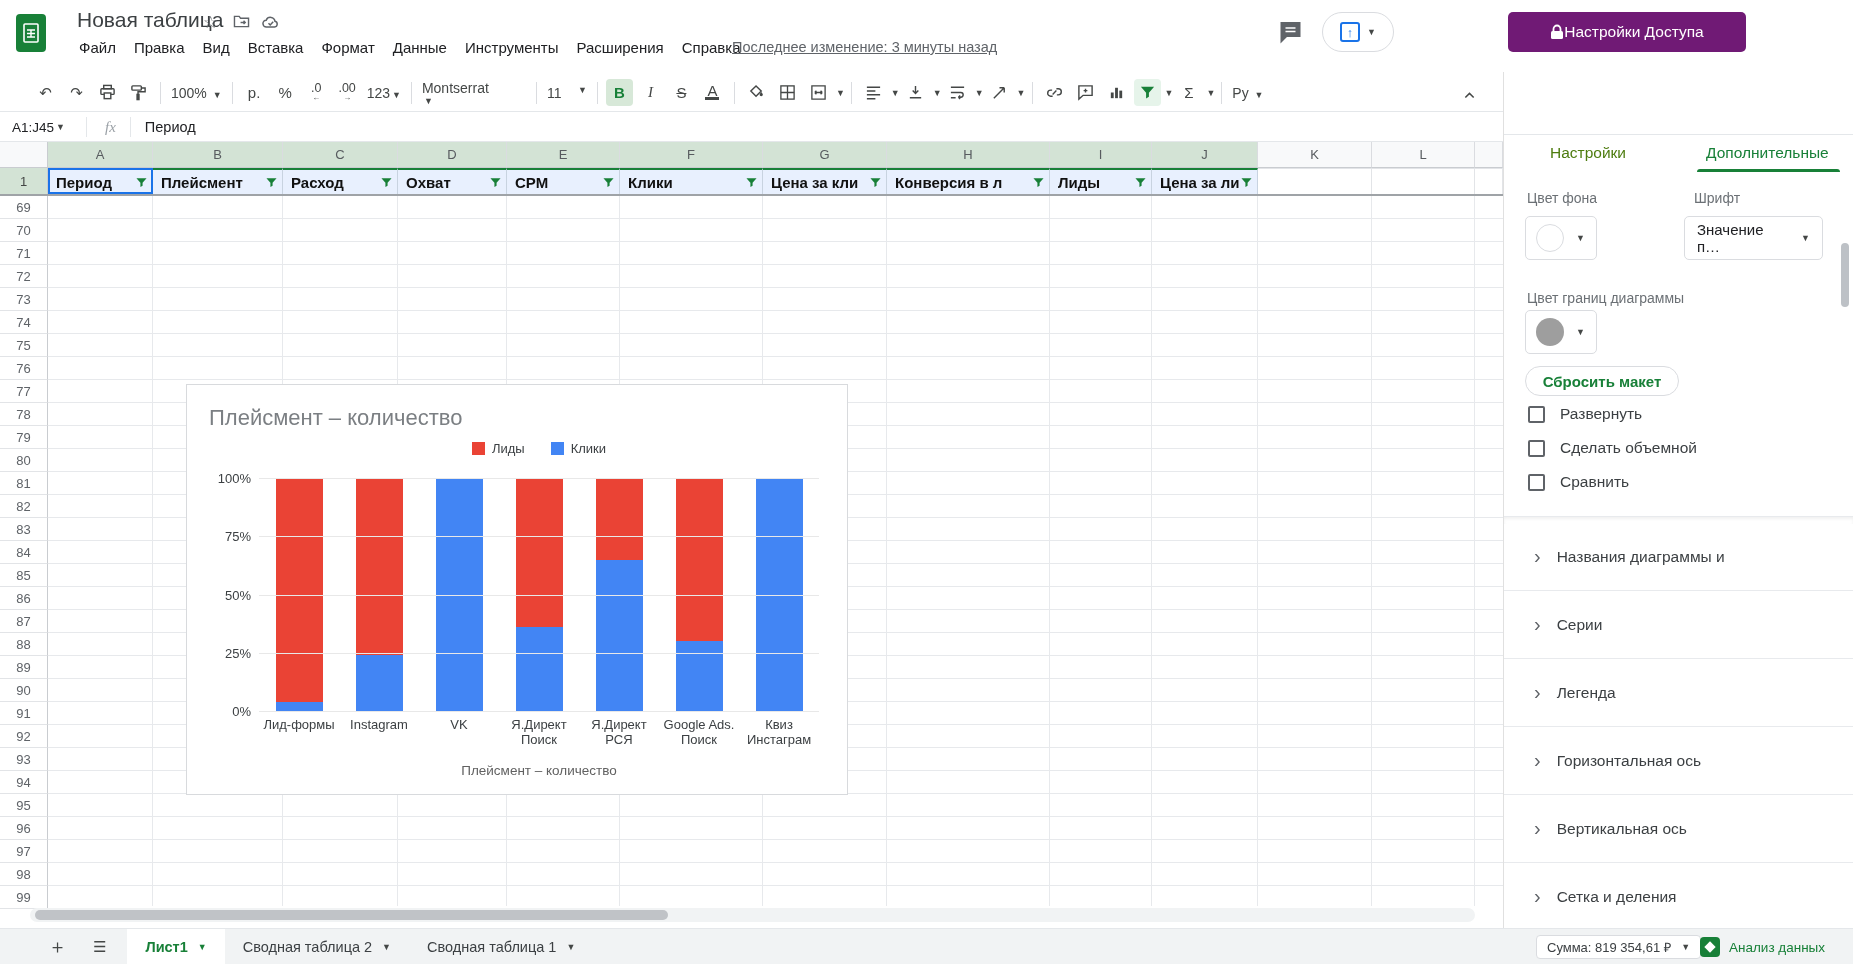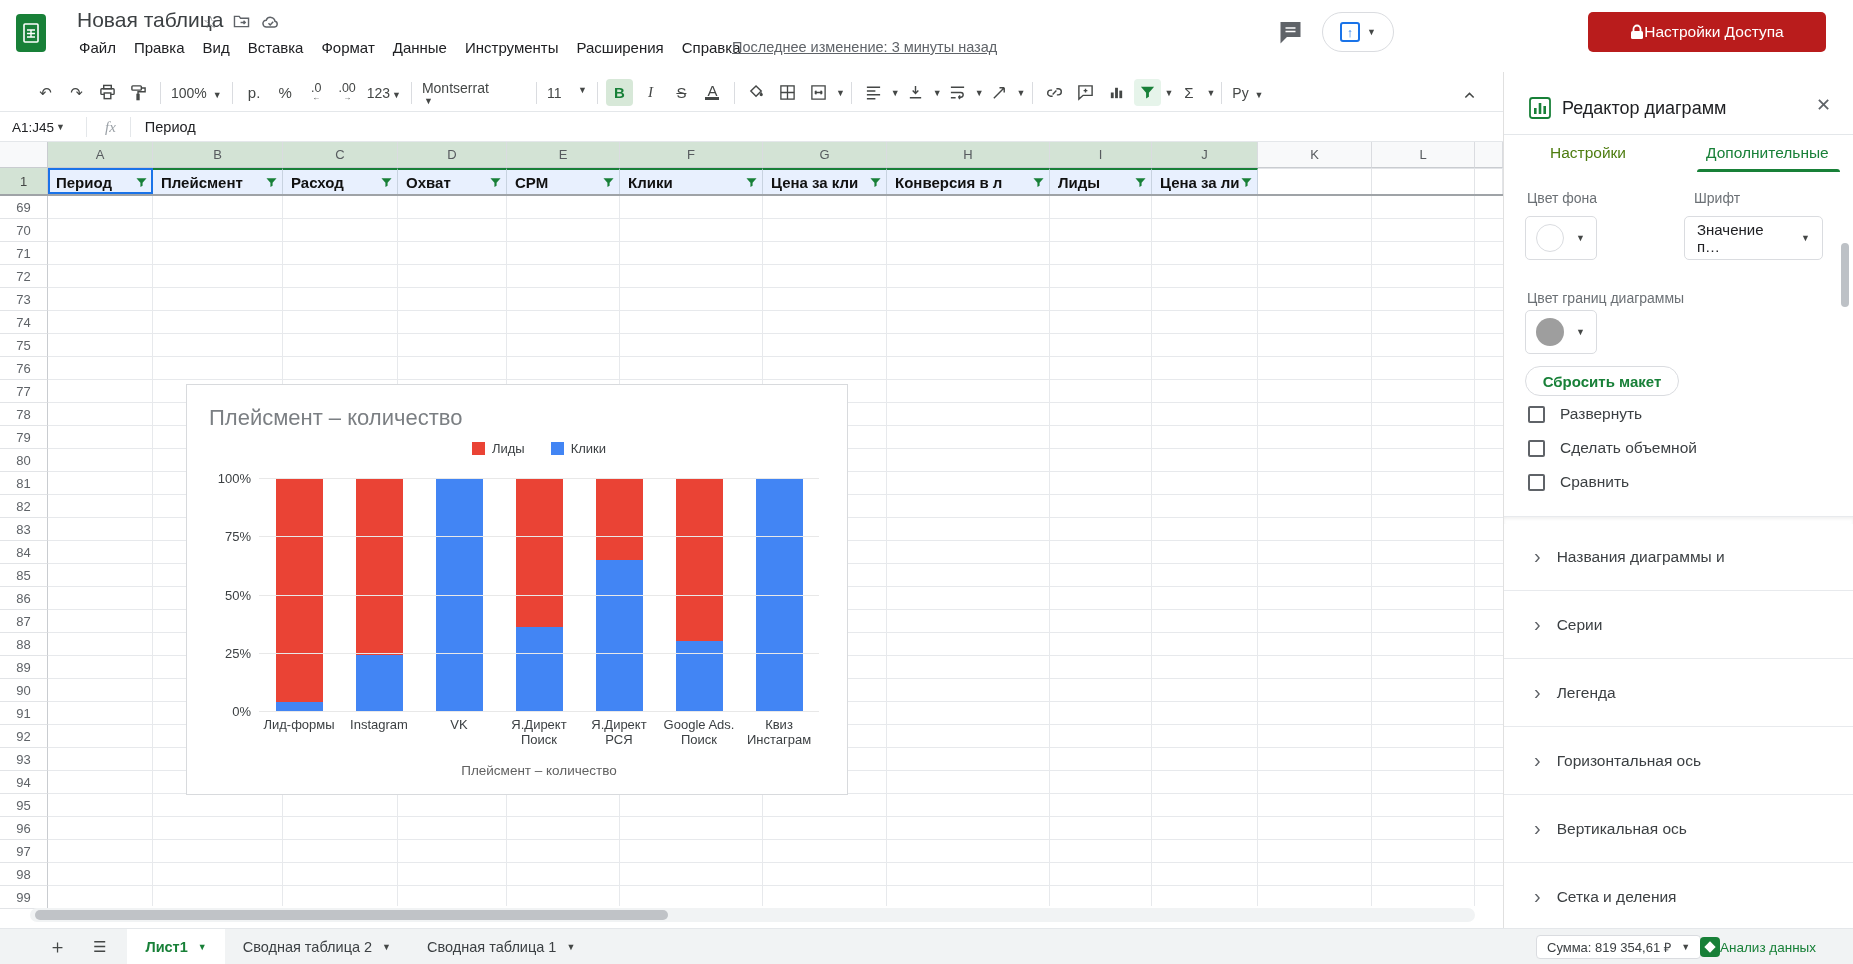--- a/index.html
+++ b/index.html
@@ -14,21 +14,21 @@
   #doc-title { position:absolute; left:77px; top:8px; font-size:21px; color:#3c4043; }
   .title-icon { position:absolute; top:12px; color:#5f6368; font-size:17px; cursor:pointer; }
   #menus { position:absolute; left:70px; top:37px; display:flex; }
   .menu-item { font-size:15px; color:#202124; padding:2px 9px; border-radius:4px; cursor:pointer; }
   #last-edit { position:absolute; left:732px; top:39px; font-size:14.5px; color:#5f6368; text-decoration:underline; cursor:pointer; }
   #comment-top { position:absolute; left:1278px; top:20px; cursor:pointer; }
   #present-pill { position:absolute; left:1322px; top:12px; width:72px; height:40px; border:1px solid #dadce0;
     border-radius:20px; display:flex; align-items:center; justify-content:center; gap:5px; cursor:pointer; background:#fff; }
   #present-sq { width:20px; height:20px; border:2px solid #1a73e8; border-radius:3px; color:#1a73e8;
     font-size:13px; display:flex; align-items:center; justify-content:center; font-weight:bold; }
-  #share-btn { position:absolute; left:1588px; top:12px; width:238px; height:40px; background:#b91c1c; color:#fff;
+  #share-btn { position:absolute; left:1508px; top:12px; width:238px; height:40px; background:#701a75; color:#fff;
     border:none; border-radius:5px; font-size:15.5px; display:flex; align-items:center; justify-content:center; cursor:pointer;
     font-family:"Liberation Sans", sans-serif; }
 
   
   #toolbar { position:absolute; left:0; top:74px; width:1503px; height:38px; display:flex; align-items:center;
     padding-left:30px; border-bottom:1px solid #e4e7ea; background:#fff; }
   .ticon { min-width:27px; height:27px; display:flex; align-items:center; justify-content:center; border-radius:4px;
     color:#444746; font-size:15px; cursor:pointer; margin:0 2px; }
   .tsep { width:1px; height:22px; background:#dadce0; margin:0 6px; }
   .caret { font-size:9px; color:#444746; margin-left:2px; }
@@ -123,21 +123,21 @@
   #bottombar { position:absolute; left:0; top:928px; width:1853px; height:36px; background:#f1f3f4; border-top:1px solid #e4e7ea;
     display:flex; align-items:center; }
   #add-sheet { margin-left:48px; font-size:19px; color:#444746; cursor:pointer; }
   #all-sheets { margin-left:26px; font-size:15px; color:#444746; cursor:pointer; letter-spacing:-1px; }
   #sheettabs { display:flex; height:100%; margin-left:22px; }
   .sheettab { display:flex; align-items:center; gap:8px; padding:0 18px; font-size:14.5px; color:#3c4043; cursor:pointer; }
   .sheettab.active { background:#fff; color:#188038; font-weight:bold; }
   .sheettab .caret { font-size:9px; }
   #sum-chip { position:absolute; left:1536px; top:6px; height:24px; padding:0 10px; background:#fff; border:1px solid #dadce0;
     border-radius:4px; font-size:13px; color:#3c4043; display:flex; align-items:center; gap:8px; cursor:pointer; }
-  #explore { position:absolute; left:1700px; top:4px; height:28px; display:flex; align-items:center; cursor:pointer; }
+  #explore { position:absolute; left:1700px; top:4px; height:28px; display:flex; align-items:center; gap:9px; cursor:pointer; }
   #explore-icon { width:20px; height:20px; background:#188038; border-radius:4px; display:flex; align-items:center; justify-content:center; }
   #explore-icon .diamond { width:8px; height:8px; background:#fff; transform:rotate(45deg); }
   #explore-label { font-size:13.5px; color:#188038; }
 </style>
 </head>
 <body>
 
 <div id="topbar">
   <div id="logo">
     <svg width="18" height="22" viewBox="0 0 18 22">
@@ -598,32 +598,20 @@
     <div id="xtitle">Плейсмент – количество</div>
   <div class="ytick" style="left: 8px; top: 86px;">100%</div>
       <div class="ytick" style="left: 8px; top: 144px;">75%</div>
       <div class="ytick" style="left: 8px; top: 203px;">50%</div>
       <div class="ytick" style="left: 8px; top: 261px;">25%</div>
       <div class="ytick" style="left: 8px; top: 319px;">0%</div>
     </div>
 </div>
 
 <div id="panel">
-  <div id="panel-head">
-    <span style="margin-left:24px;">
-      <svg width="24" height="24" viewBox="0 0 24 24" fill="none" stroke="#188038" stroke-width="1.8">
-          <rect x="2" y="2" width="20" height="20" rx="2.5"></rect>
-          <rect x="6" y="12" width="2.6" height="6" fill="#188038" stroke="none"></rect>
-          <rect x="10.7" y="7" width="2.6" height="11" fill="#188038" stroke="none"></rect>
-          <rect x="15.4" y="10" width="2.6" height="8" fill="#188038" stroke="none"></rect>
-        </svg>
-    </span>
-    <span id="panel-title">Редактор диаграмм</span>
-    <span id="panel-close">✕</span>
-  </div>
   <div id="panel-div1"></div>
   <div class="ptab" style="left:46px; color:#4d7c0f;">Настройки</div>
   <div class="ptab" style="left:202px; color:#188038;">Дополнительные</div>
   <div id="ptab-underline" style="left:193px; width:143px;"></div>
 
   <div class="plabel" style="left:23px; top:118px;">Цвет фона</div>
   <div class="plabel" style="left:190px; top:118px;">Шрифт</div>
   <div class="dropbox" style="left:21px; top:144px; width:72px;">
     <span class="color-circle" style="background:#fff; border:1px solid #dadce0;"></span>
     <span class="caret">▼</span>

